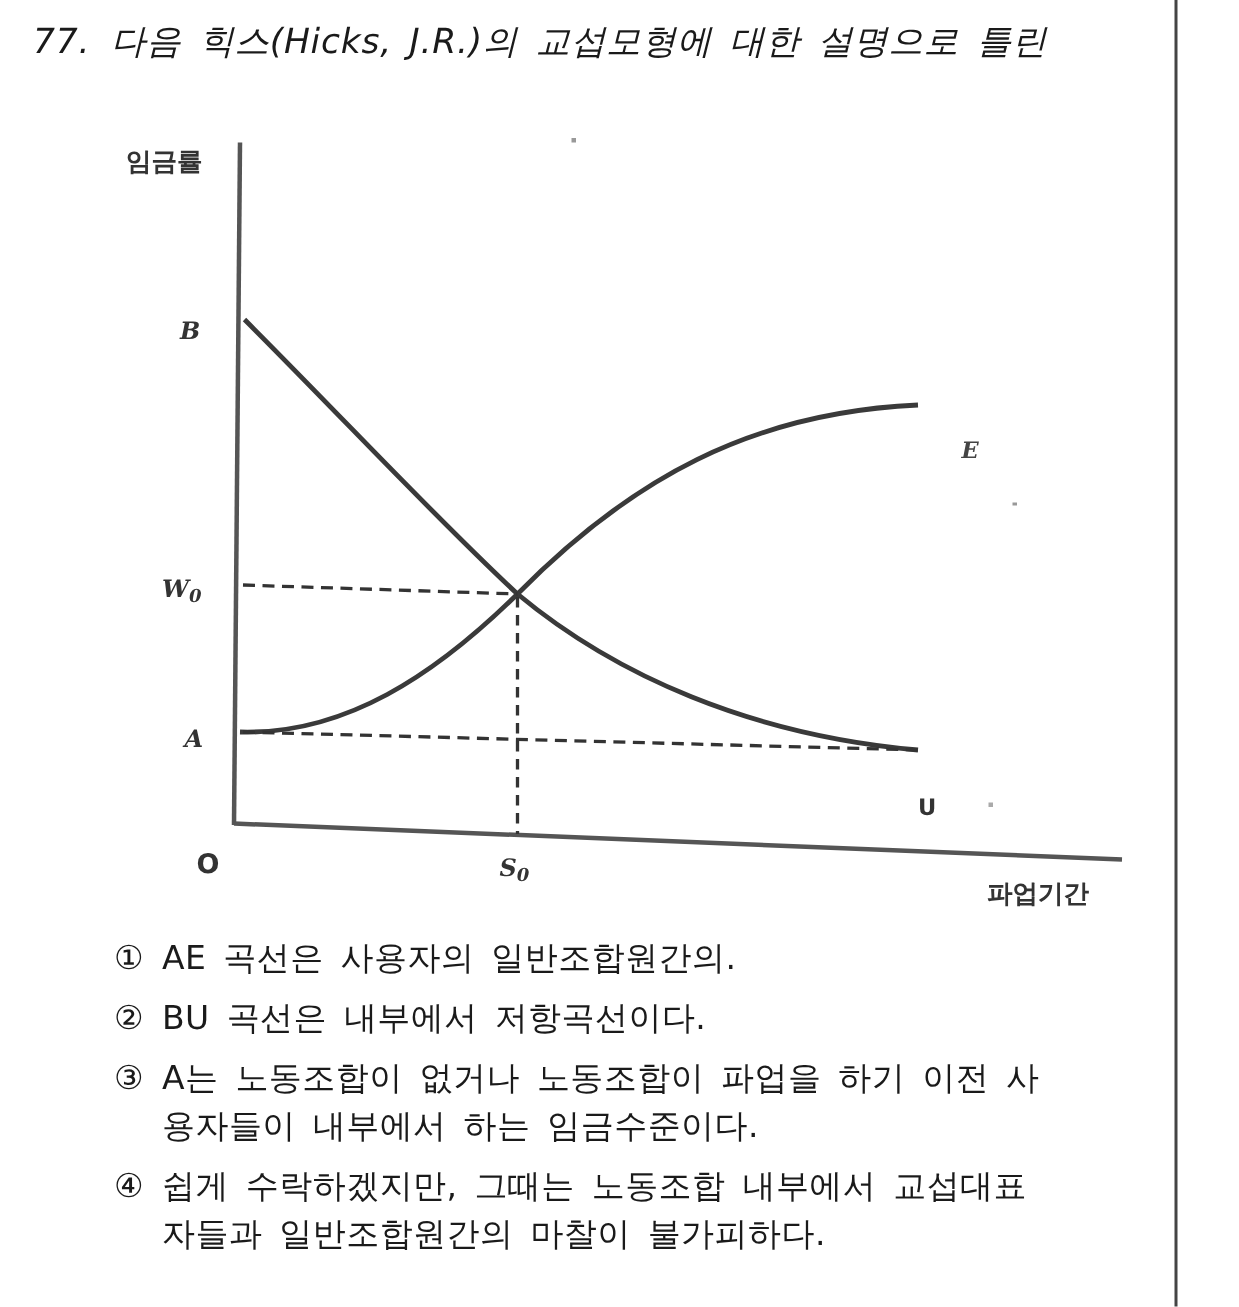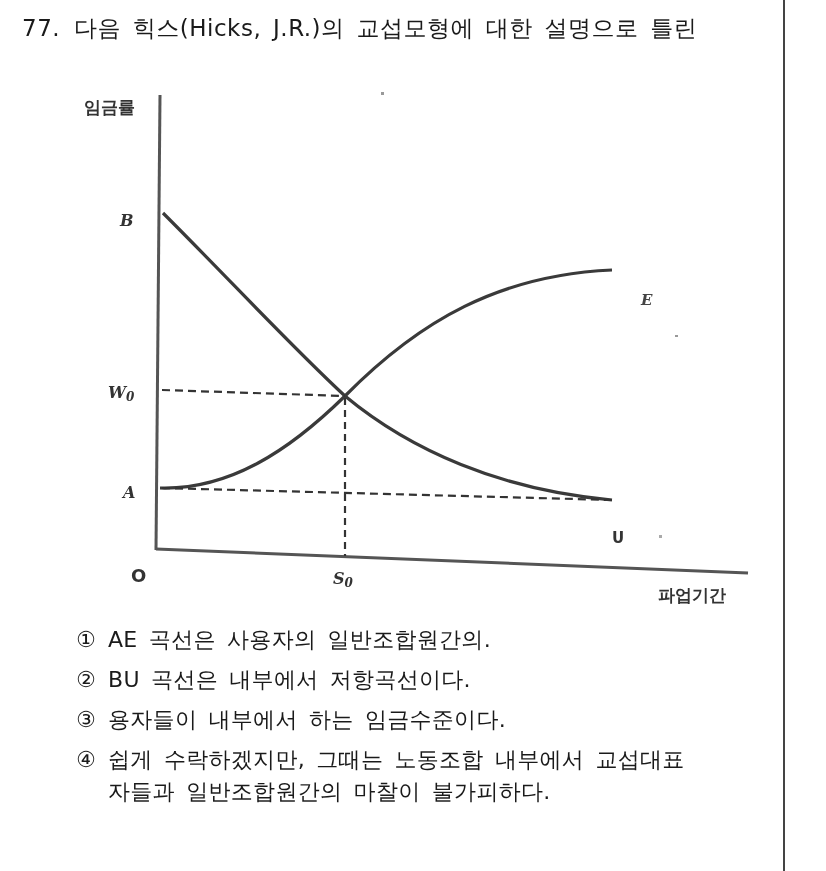--- a/index.html
+++ b/index.html
@@ -25,20 +25,21 @@
     }
     .question {
       position: absolute;
       left: 22px;
       top: 12px;
       width: 740px;
       font-size: 23px;
       line-height: 32px;
       letter-spacing: 0.5px;
       word-spacing: 4px;
+      font-style: italic;
     }
     .q-num {
       display: inline-block;
       width: 52px;
     }
     .q-line2 {
       padding-left: 52px;
     }
     .figure {
       position: absolute;
@@ -120,20 +121,21 @@
   <div class="option">
     <span class="option-marker">①</span>
     <div>AE 곡선은 사용자의 일반조합원간의.</div>
   </div>
   <div class="option">
     <span class="option-marker">②</span>
     <div>BU 곡선은 내부에서 저항곡선이다.</div>
   </div>
   <div class="option">
     <span class="option-marker">③</span>
+    <div>A는 노동조합이 없거나 노동조합이 파업을 하기 이전 사</div>
     <div>용자들이 내부에서 하는 임금수준이다.</div>
   </div>
   <div class="option">
     <span class="option-marker">④</span>
     <div>쉽게 수락하겠지만, 그때는 노동조합 내부에서 교섭대표</div>
     <div>자들과 일반조합원간의 마찰이 불가피하다.</div>
   </div>
 </div>
 
 </body></html>

